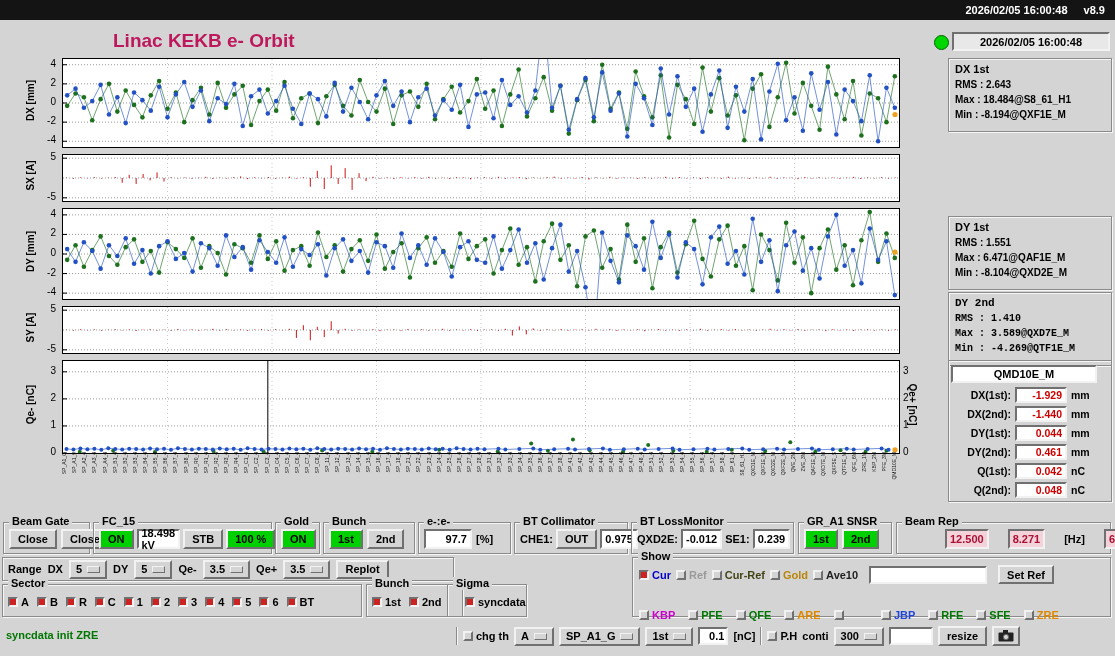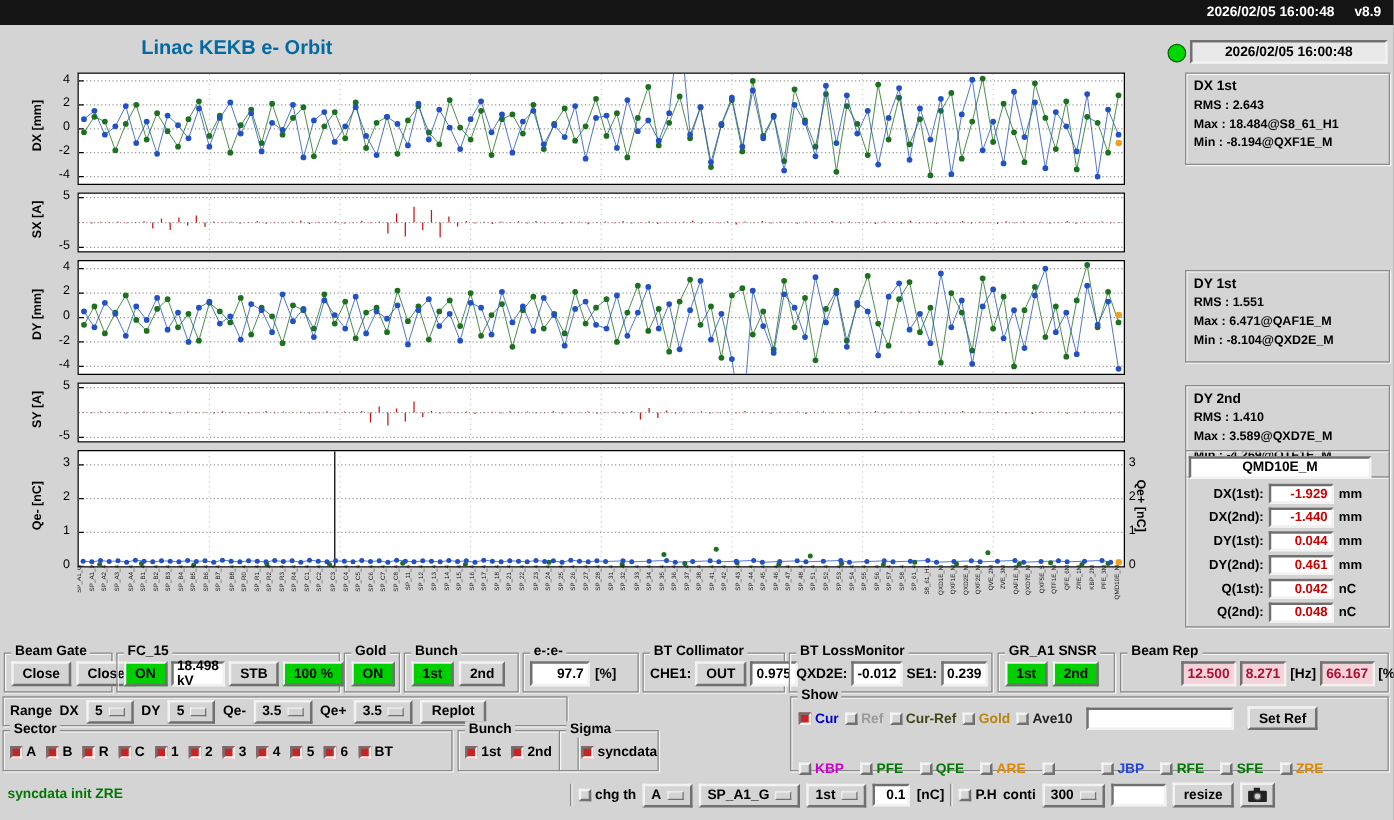--- a/index.html
+++ b/index.html
@@ -1,21 +1,21 @@
 <!DOCTYPE html>
 <html><head>
 <meta charset="utf-8">
 <style>
   html,body{margin:0;padding:0;background:#9a9a9a;}
   .root{position:relative;width:1115px;height:656px;background:#d4d4d4;
         font-family:"Liberation Sans",sans-serif;font-size:11px;color:#000;overflow:hidden;}
   .topbar{position:absolute;left:0;top:0;width:100%;height:20px;background:#141414;color:#fff;
           display:flex;justify-content:flex-end;align-items:center;gap:16px;box-sizing:border-box;
           padding-right:10px;font-weight:bold;font-size:11px;}
-  .main-title{position:absolute;left:113px;top:30px;color:#0369a1;font-weight:bold;font-size:16px;}
+  .main-title{position:absolute;left:113px;top:30px;color:#be185d;font-weight:bold;font-size:19px;}
   .plot{position:absolute;background:#fff;border:1px solid #000;}
   .plot svg{display:block;}
   .ylab{position:absolute;width:80px;left:-10px;text-align:center;font-weight:bold;font-size:10px;
         transform:rotate(-90deg);}
   .ylab.right{transform:rotate(90deg);}
   .ytick{position:absolute;font-size:10px;width:20px;}
   .stations{position:absolute;left:62px;top:452px;width:836px;height:56px;display:flex;
             justify-content:space-between;align-items:flex-start;overflow:hidden;}
   .station{writing-mode:vertical-rl;transform:rotate(180deg);font-size:5px;line-height:5.5px;color:#111;}
   .led{position:absolute;width:13px;height:13px;border-radius:50%;border:1px solid #006600;}
@@ -1037,21 +1037,21 @@
     <div class="statline">RMS : 2.643</div>
     <div class="statline">Max : 18.484@S8_61_H1</div>
     <div class="statline">Min : -8.194@QXF1E_M</div>
   </div>
   <div class="statgroup" style="top:216px;">
     <div class="stattitle">DY 1st</div>
     <div class="statline">RMS : 1.551</div>
     <div class="statline">Max : 6.471@QAF1E_M</div>
     <div class="statline">Min : -8.104@QXD2E_M</div>
   </div>
-  <div class="statgroup" style="top:308px;">
+  <div class="statgroup" style="top:292px;font-family:Liberation Mono, monospace;">
     <div class="stattitle">DY 2nd</div>
     <div class="statline">RMS : 1.410</div>
     <div class="statline">Max : 3.589@QXD7E_M</div>
     <div class="statline">Min : -4.269@QTF1E_M</div>
   </div>
 
   <div class="statgroup" style="top:360px;height:142px;padding:4px 2px;">
     <div class="sunken" style="width:146px;height:18px;margin:0 auto 2px auto;background:#fff;">QMD10E_M</div>
     <div>
         <div class="qmdrow">
@@ -1150,21 +1150,21 @@
   <div class="frame" style="left:798px;top:522px;width:94px;height:32px;">
     <span class="legend">GR_A1 SNSR</span>
     <div class="fcontent">
       <span class="btn green">1st</span>
       <span class="btn green">2nd</span>
     </div>
   </div>
 
   <div class="frame" style="left:896px;top:522px;width:215px;height:32px;">
     <span class="legend">Beam Rep</span>
-    <div class="fcontent" style="gap:3px;padding-left:48px;">
+    <div class="fcontent" style="gap:19px;padding-left:48px;">
       <span class="pinkbox" style="width:44px;">12.500</span>
       <span class="pinkbox" style="width:38px;">8.271</span>
       <span class="lbl">[Hz]</span>
       <span class="pinkbox" style="width:44px;">66.167</span>
       <span class="lbl">[%]</span>
     </div>
   </div>
 
   <div class="frame" style="left:2px;top:557px;width:452px;height:24px;">
     <div class="fcontent" style="gap:6px;padding-top:0;">

